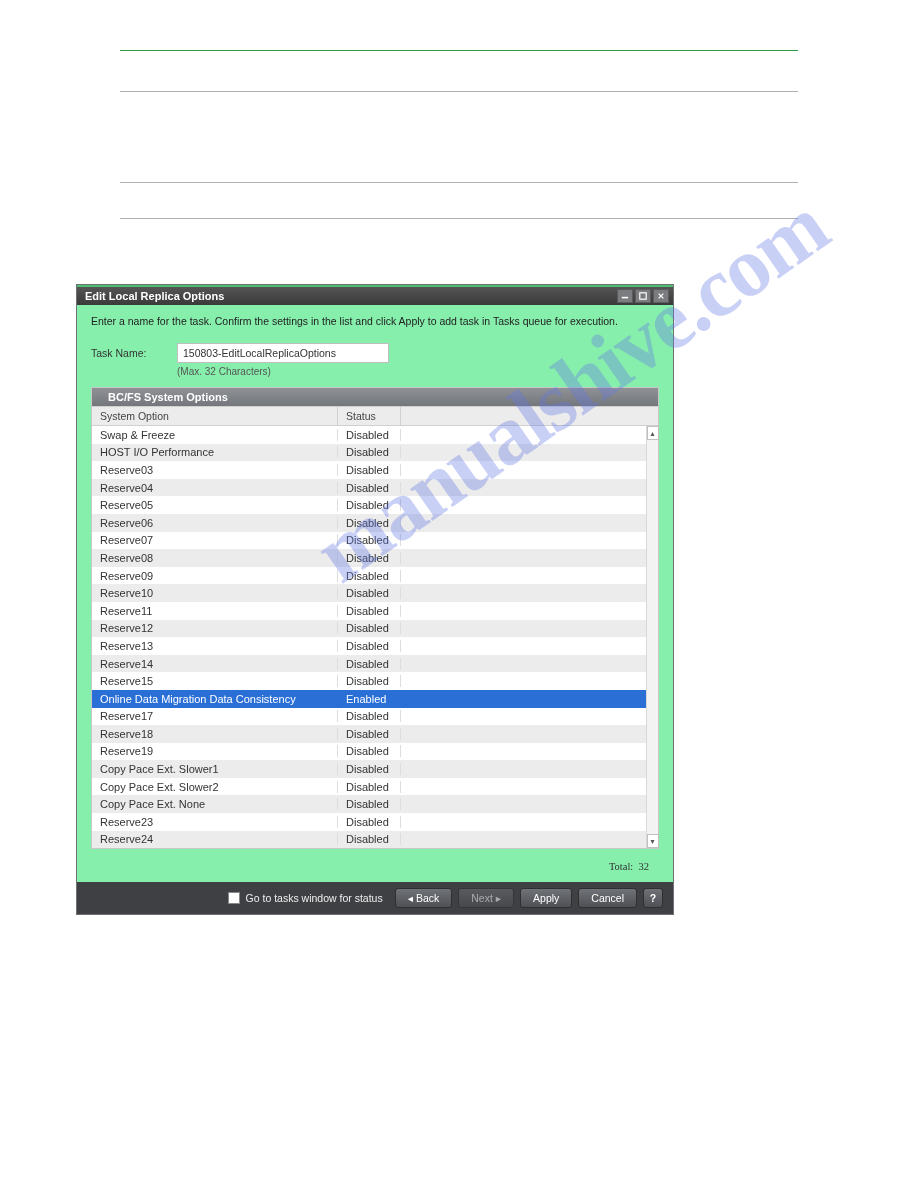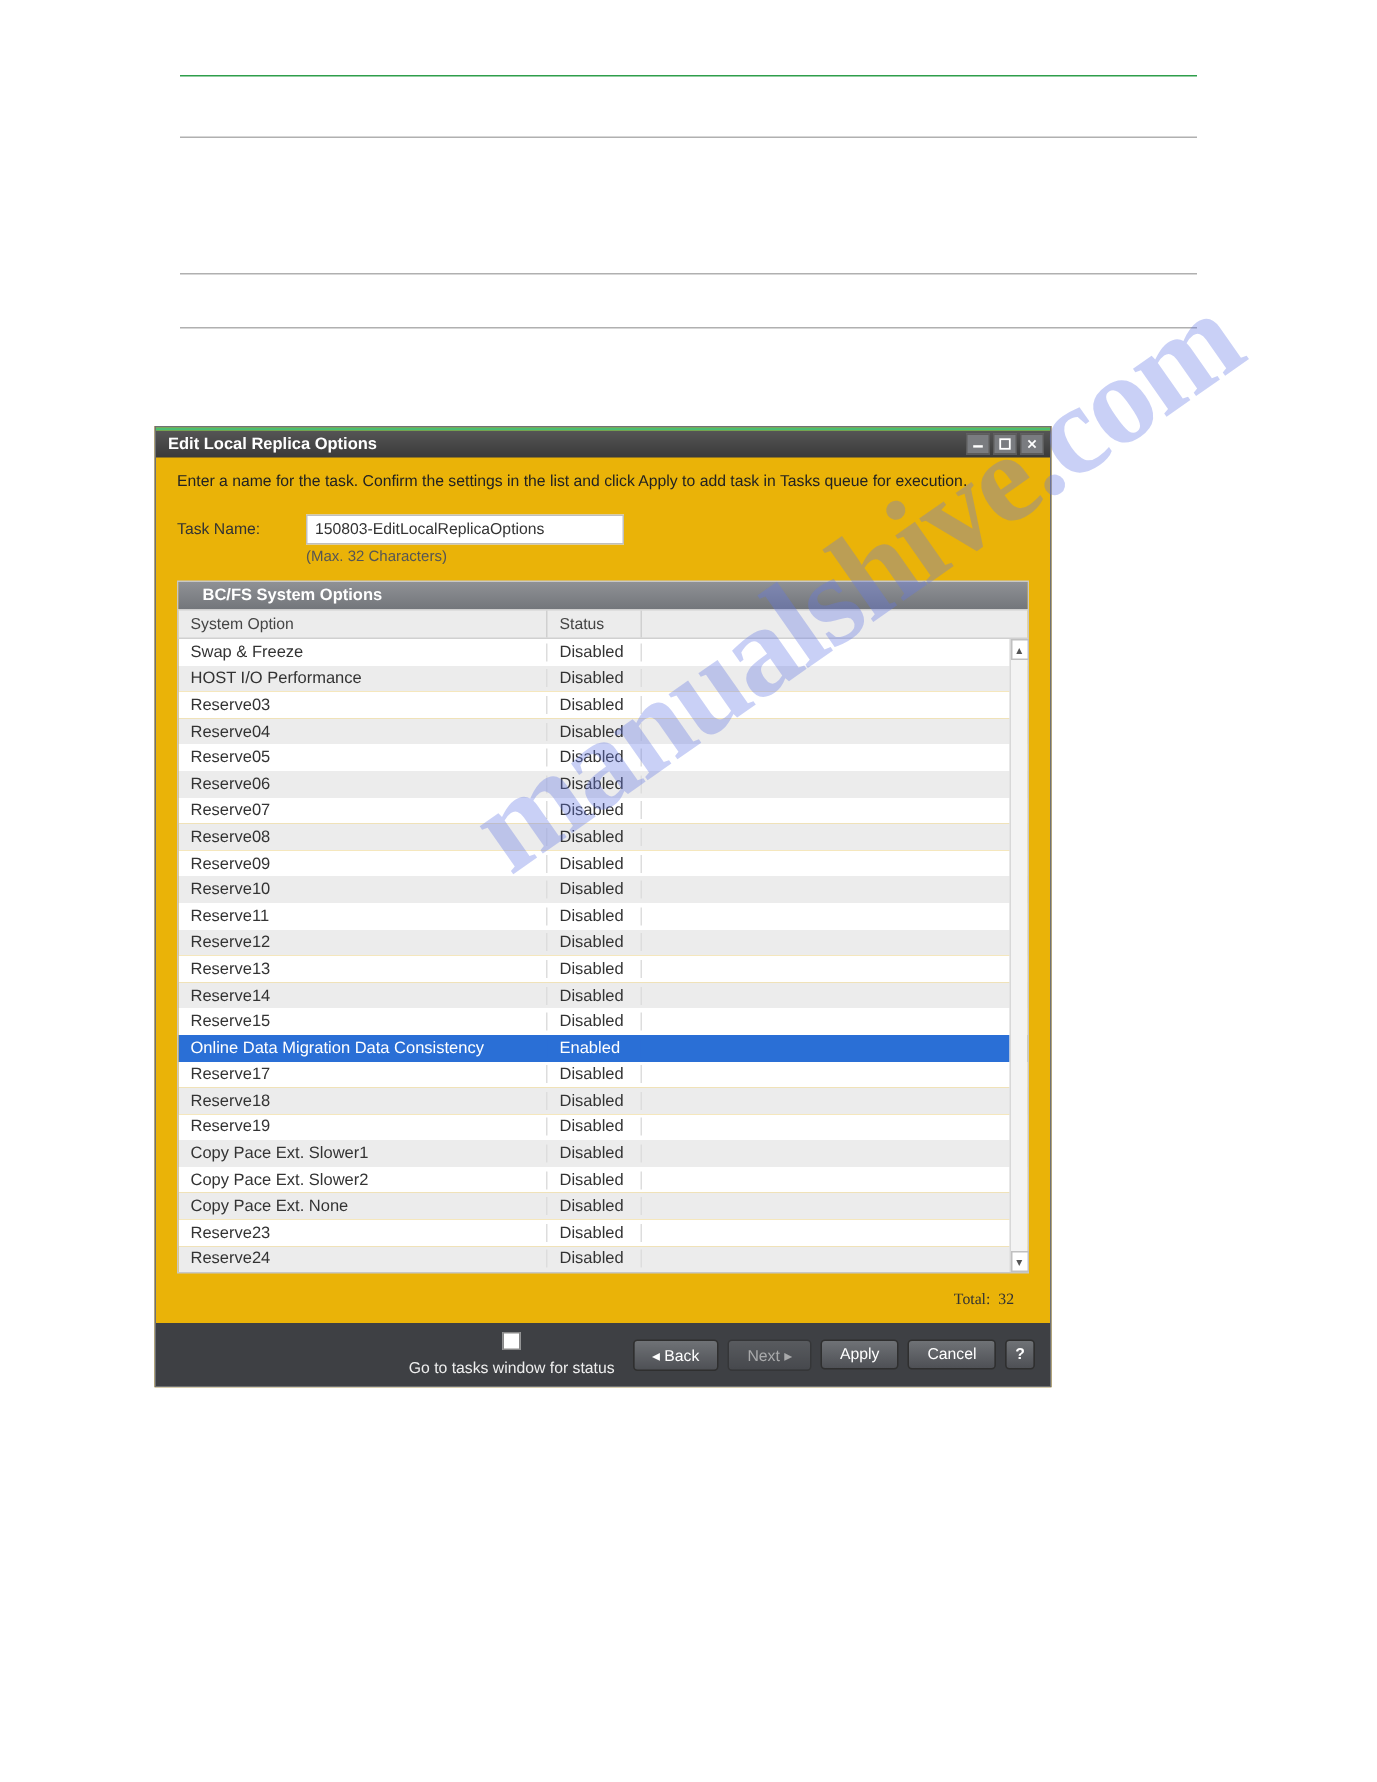--- a/index.html
+++ b/index.html
@@ -10,23 +10,23 @@
     width: 918px;
     position: relative;
   }
   .page-lines { padding: 50px 120px 30px 120px; }
   .green-line { border-top: 1px solid #2e9e4b; margin-bottom: 40px; }
   .gray-line { border-top: 1px solid #b0b0b0; margin-bottom: 90px; }
   .gray-line.short { margin-bottom: 35px; }
 
   .wizard-window {
     width: 598px;
-    margin: 0 auto 0 103px;
+    margin: 0 auto 0 76px;
     border: 1px solid #6f7175;
-    background: #eab308;
+    background: #86efac;
   }
   .titlebar {
     background: linear-gradient(#555, #3a3a3a);
     color: #fff;
     height: 20px;
     display: flex;
     align-items: center;
     justify-content: space-between;
     padding: 0 4px 0 8px;
     border-top: 2px solid #4bbf72;
@@ -143,21 +143,21 @@
     background: #3e4044;
     padding: 6px 10px;
     display: flex;
     align-items: center;
     justify-content: flex-end;
     gap: 6px;
     color: #eee;
     font-size: 10.5px;
   }
   .checkbox-wrap {
-    display: flex; align-items: center; gap: 6px; margin-right: 6px; flex-direction: column;
+    display: flex; align-items: center; gap: 6px; margin-right: 6px;
   }
   .chk {
     width: 12px; height: 12px; background: #fff; border: 1px solid #888;
   }
   .btn {
     padding: 3px 12px;
     background: linear-gradient(#6f7276, #4e5055);
     border: 1px solid #2f2f2f;
     border-radius: 3px;
     color: #fff;

